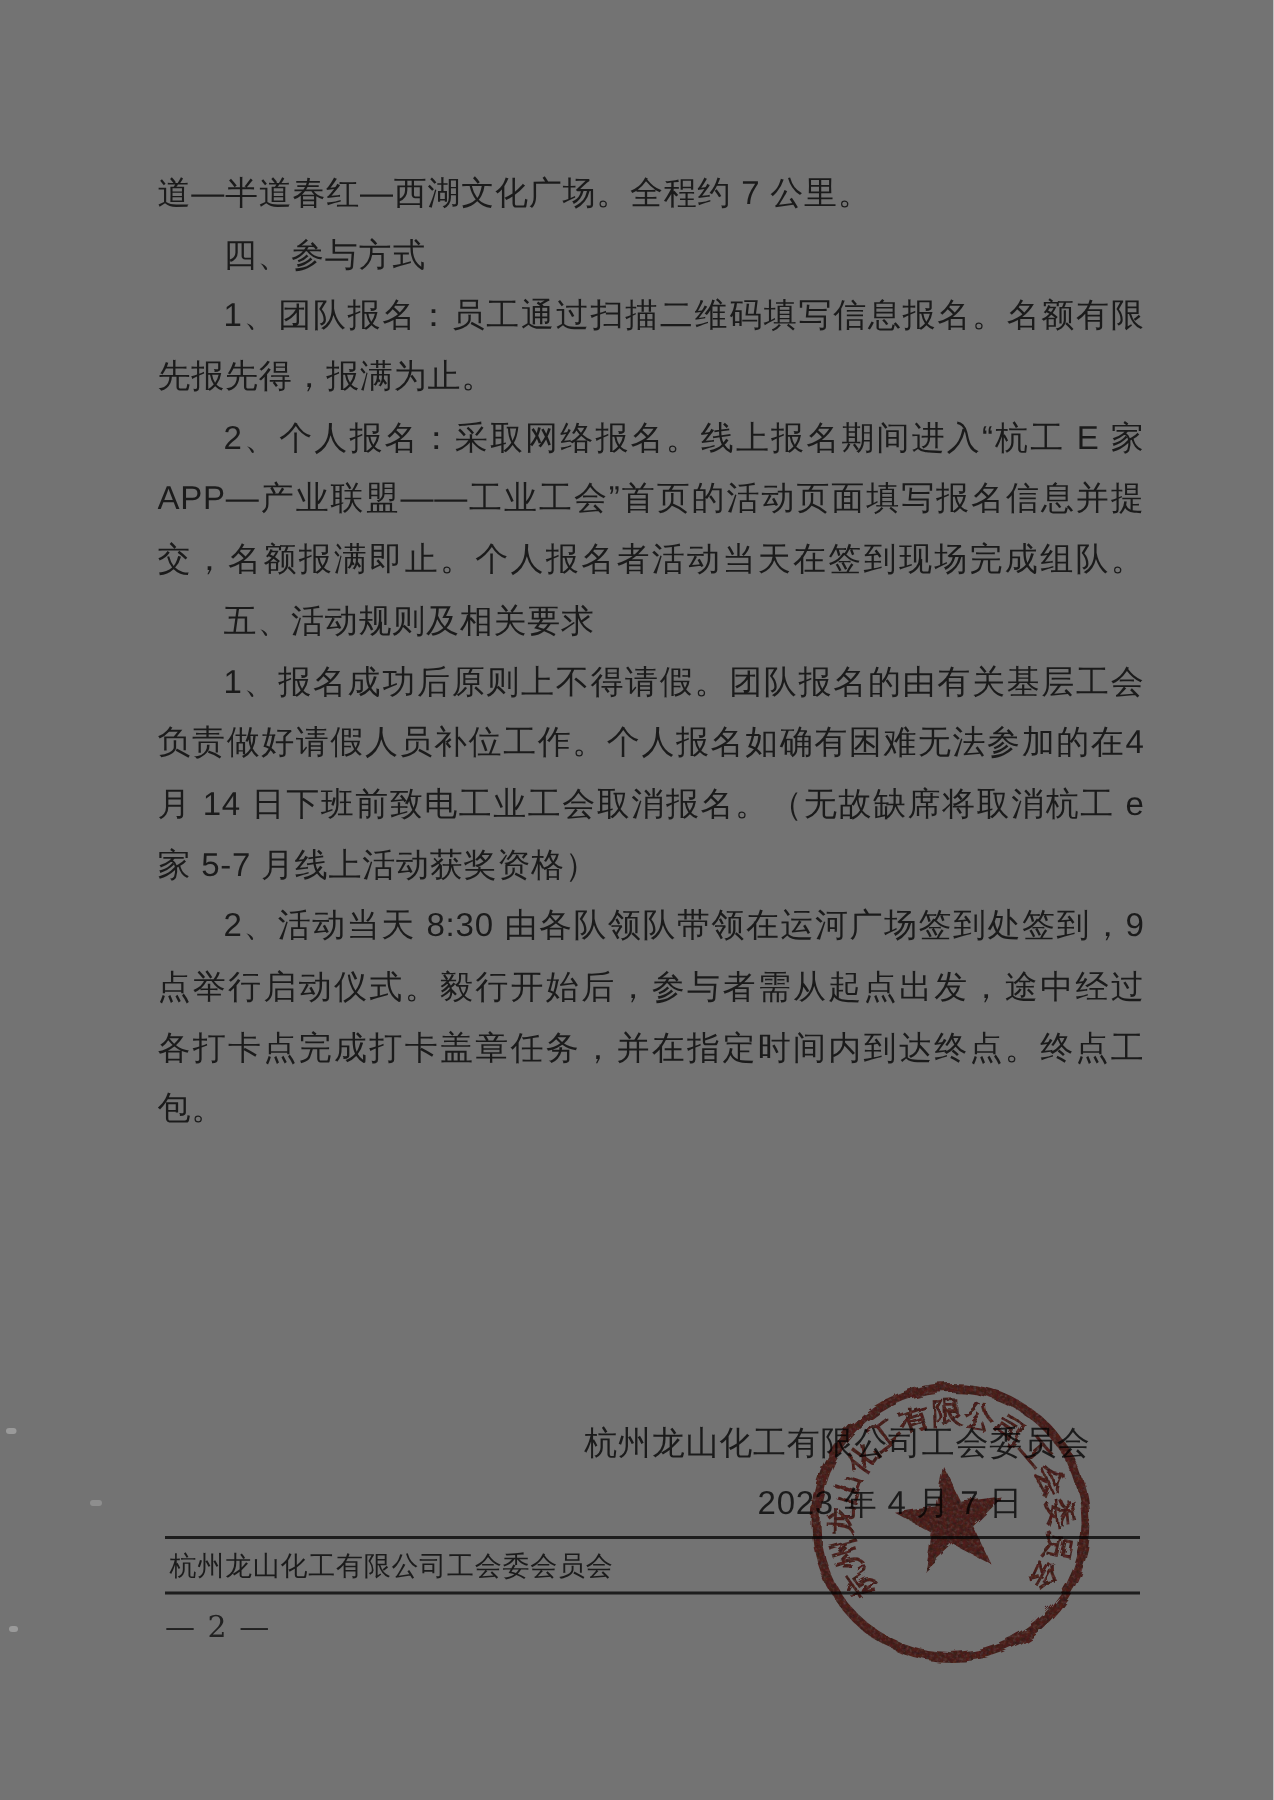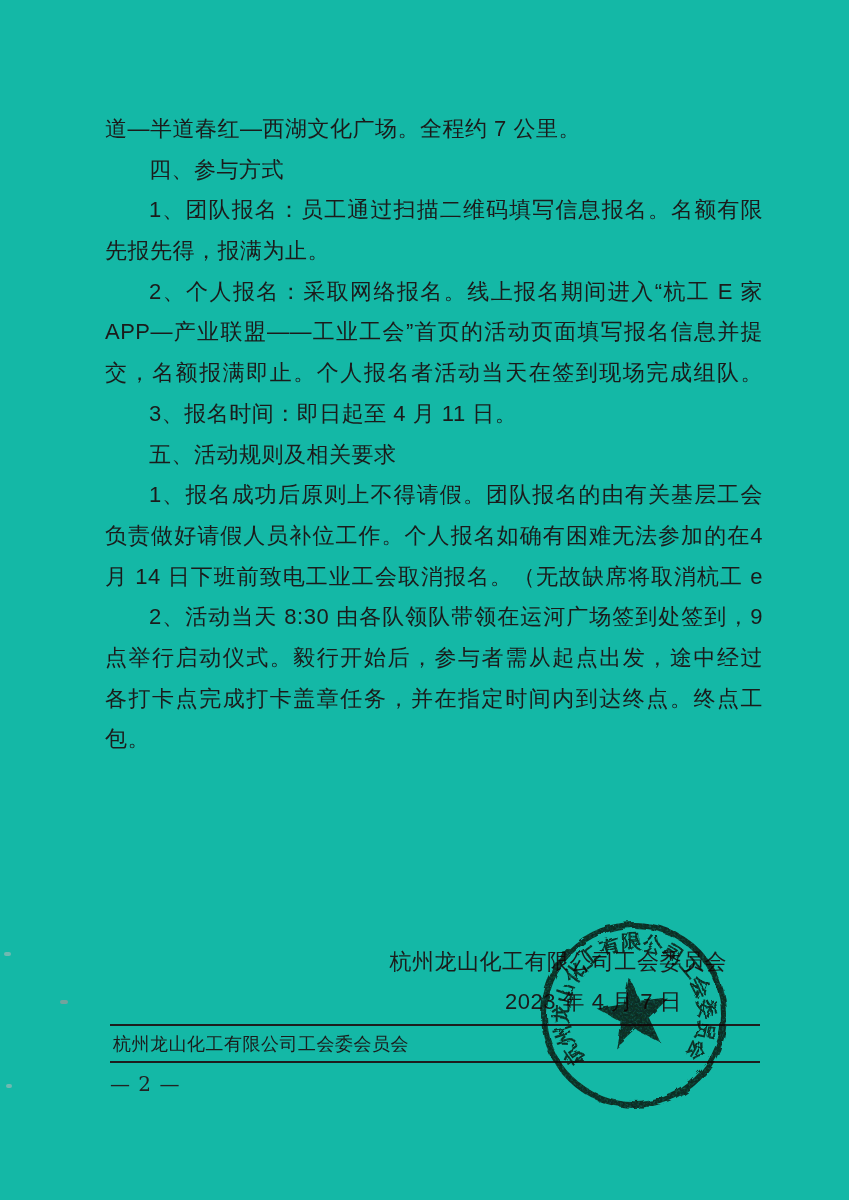--- a/index.html
+++ b/index.html
@@ -1,20 +1,20 @@
 <!DOCTYPE html>
 <html style="--seal-color: #c0392b;"><head>
 <meta charset="utf-8">
 <style>
   html,body{margin:0;padding:0;}
   body{
     width:849px;height:1200px;position:relative;background:#ffffff;
     font-family:"Liberation Sans",sans-serif;color:#1b1b1b;overflow:hidden;
   }
-  .page{position:absolute;inset:0;background:#14b8a6;}
+  .page{position:absolute;inset:0;background:#737373;}
 
   
   .content{
     position:absolute;left:105px;top:109px;width:658px;
     font-size:22px;letter-spacing:0.5px;
   }
   .line{height:40.7px;line-height:40.7px;overflow:hidden;white-space:normal;}
   .line.fill{text-align:justify;text-align-last:justify;}
   .line.indent{padding-left:44px;}
 
@@ -65,25 +65,25 @@
 <div class="page">
 
   <div class="content" id="doc-lines">
       <div class="line">道—半道春红—西湖文化广场。全程约 7 公里。</div>
       <div class="line indent">四、参与方式</div>
       <div class="line fill indent">1、团队报名：员工通过扫描二维码填写信息报名。名额有限</div>
       <div class="line">先报先得，报满为止。</div>
       <div class="line fill indent">2、个人报名：采取网络报名。线上报名期间进入“杭工 E 家</div>
       <div class="line fill">APP—产业联盟——工业工会”首页的活动页面填写报名信息并提</div>
       <div class="line fill">交，名额报满即止。个人报名者活动当天在签到现场完成组队。</div>
-      <div class="line indent">3、报名时间：即日起至 4 月 11 日。</div>
       <div class="line indent">五、活动规则及相关要求</div>
       <div class="line fill indent">1、报名成功后原则上不得请假。团队报名的由有关基层工会</div>
       <div class="line fill">负责做好请假人员补位工作。个人报名如确有困难无法参加的在4</div>
       <div class="line fill">月 14 日下班前致电工业工会取消报名。（无故缺席将取消杭工 e</div>
+      <div class="line">家 5-7 月线上活动获奖资格）</div>
       <div class="line fill indent">2、活动当天 8:30 由各队领队带领在运河广场签到处签到，9</div>
       <div class="line fill">点举行启动仪式。毅行开始后，参与者需从起点出发，途中经过</div>
       <div class="line fill">各打卡点完成打卡盖章任务，并在指定时间内到达终点。终点工</div>
       <div class="line">包。</div>
     </div>
 
   <div class="signature">
     <div class="sig-line sig-org-line">
       <span>杭州龙山化工有限公司工会委员会</span>
     </div>

